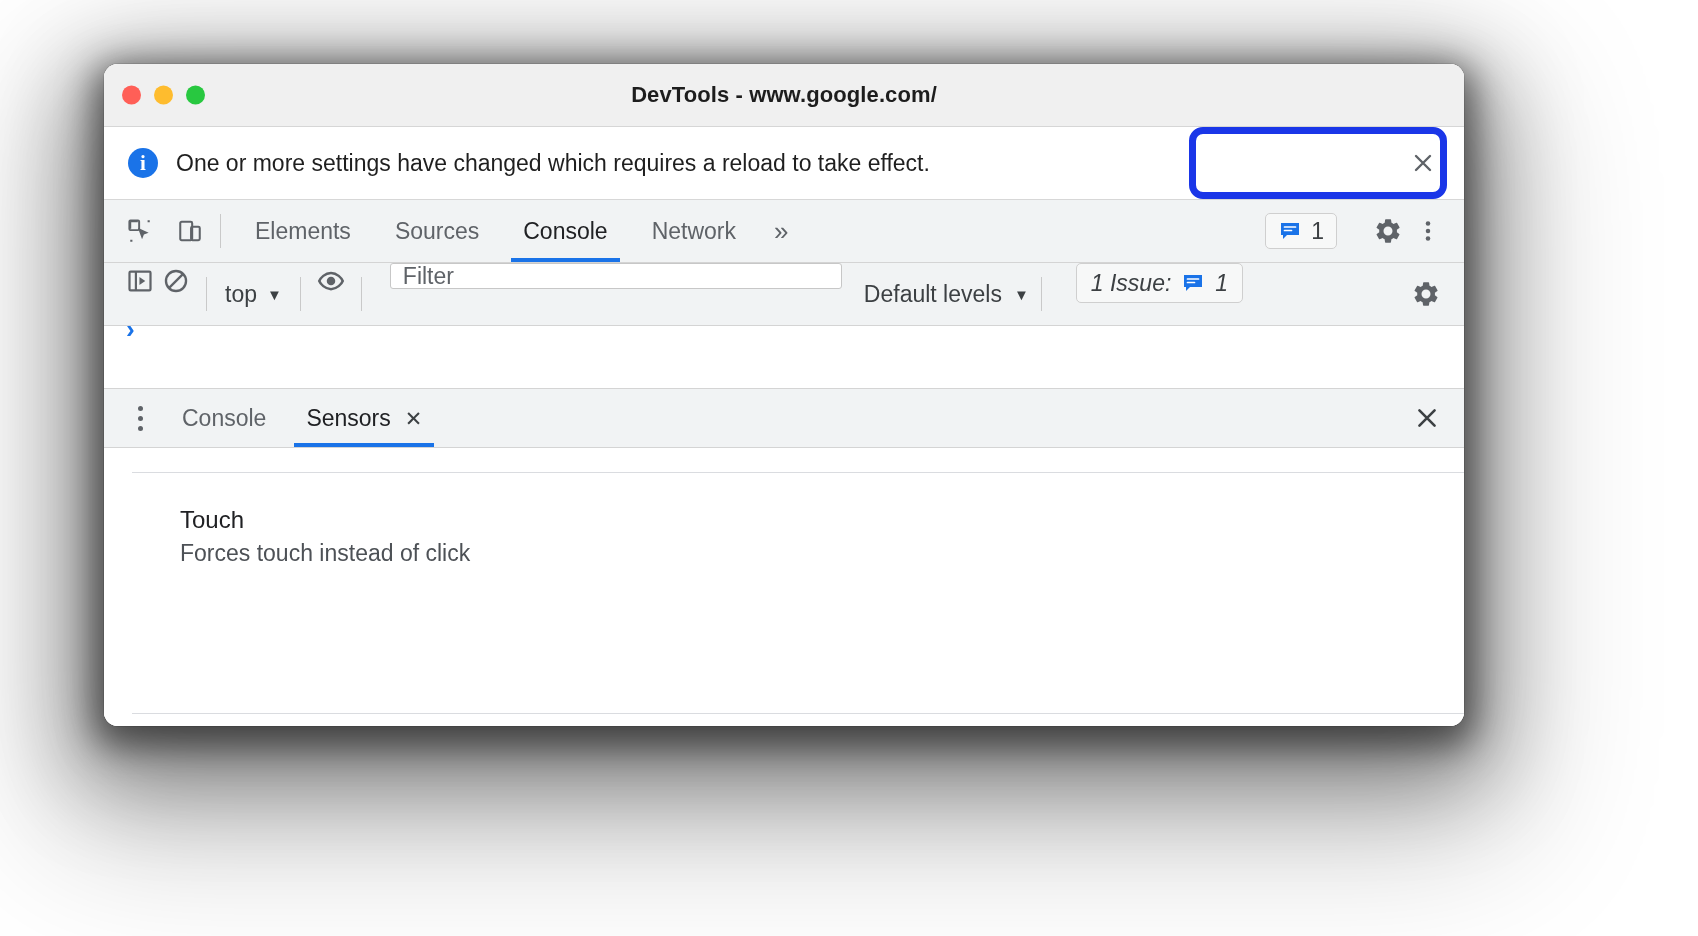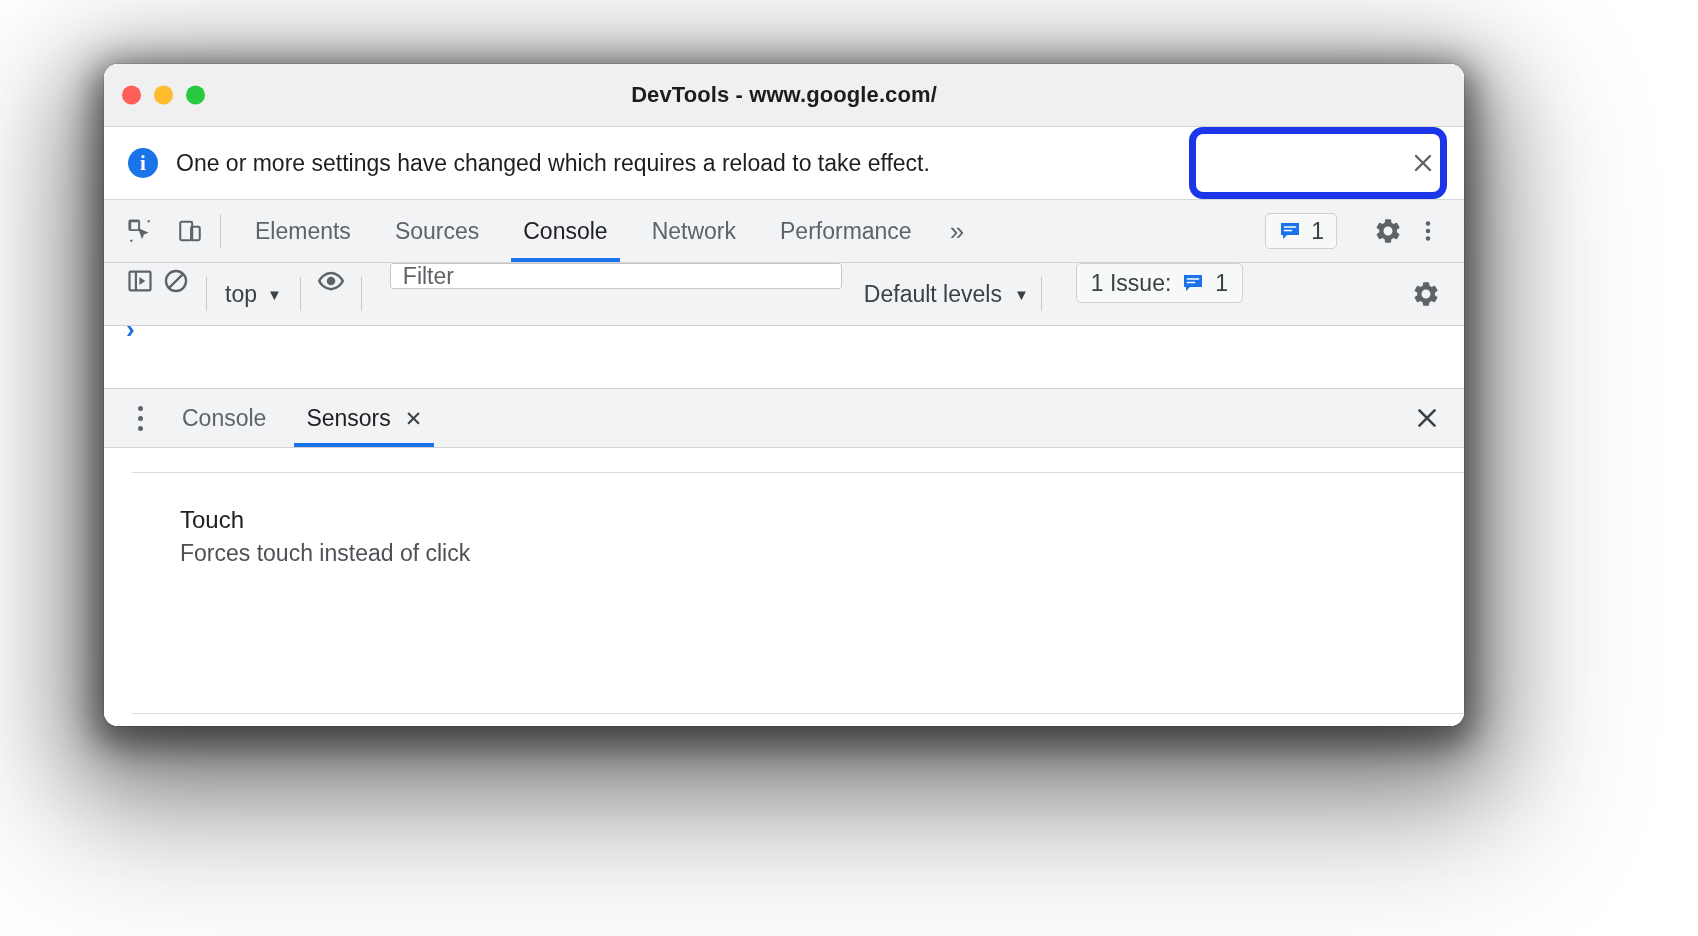--- a/index.html
+++ b/index.html
@@ -268,20 +268,21 @@
     border: 1px solid #cfcfcf;
     border-radius: 5px;
     background: #f7f8f8;
     padding: 6px 14px;
     margin-left: 22px;
     cursor: pointer;
     font-size: 23px;
     color: #3c4043;
     height: 40px;
     box-sizing: border-box;
+    font-style: italic;
   }
   .ct-right {
     margin-left: auto;
     display: flex; align-items: center;
     padding-right: 20px;
   }
 
   
   .console-area {
     position: relative;
@@ -441,21 +442,20 @@
         </div>
       </div>
 
       <div class="vsep"></div>
 
       <div class="tabs">
         <div class="tab">Elements</div>
         <div class="tab">Sources</div>
         <div class="tab active">Console</div>
         <div class="tab">Network</div>
-        <div class="tab">Performance</div>
         <div class="tab-more">»</div>
       </div>
 
       <div class="tb-right">
         <div class="issues-chip">
           <span>
             <svg width="24" height="24" viewBox="0 0 24 24" aria-hidden="true">
               <path d="M3 4 h18 v12 h-12 l-4 4 v-4 h-2 z" fill="#1a73e8"></path>
               <path d="M6.5 8 h11 M6.5 11.5 h7" stroke="#ffffff" stroke-width="1.7" stroke-linecap="round"></path>
             </svg>

